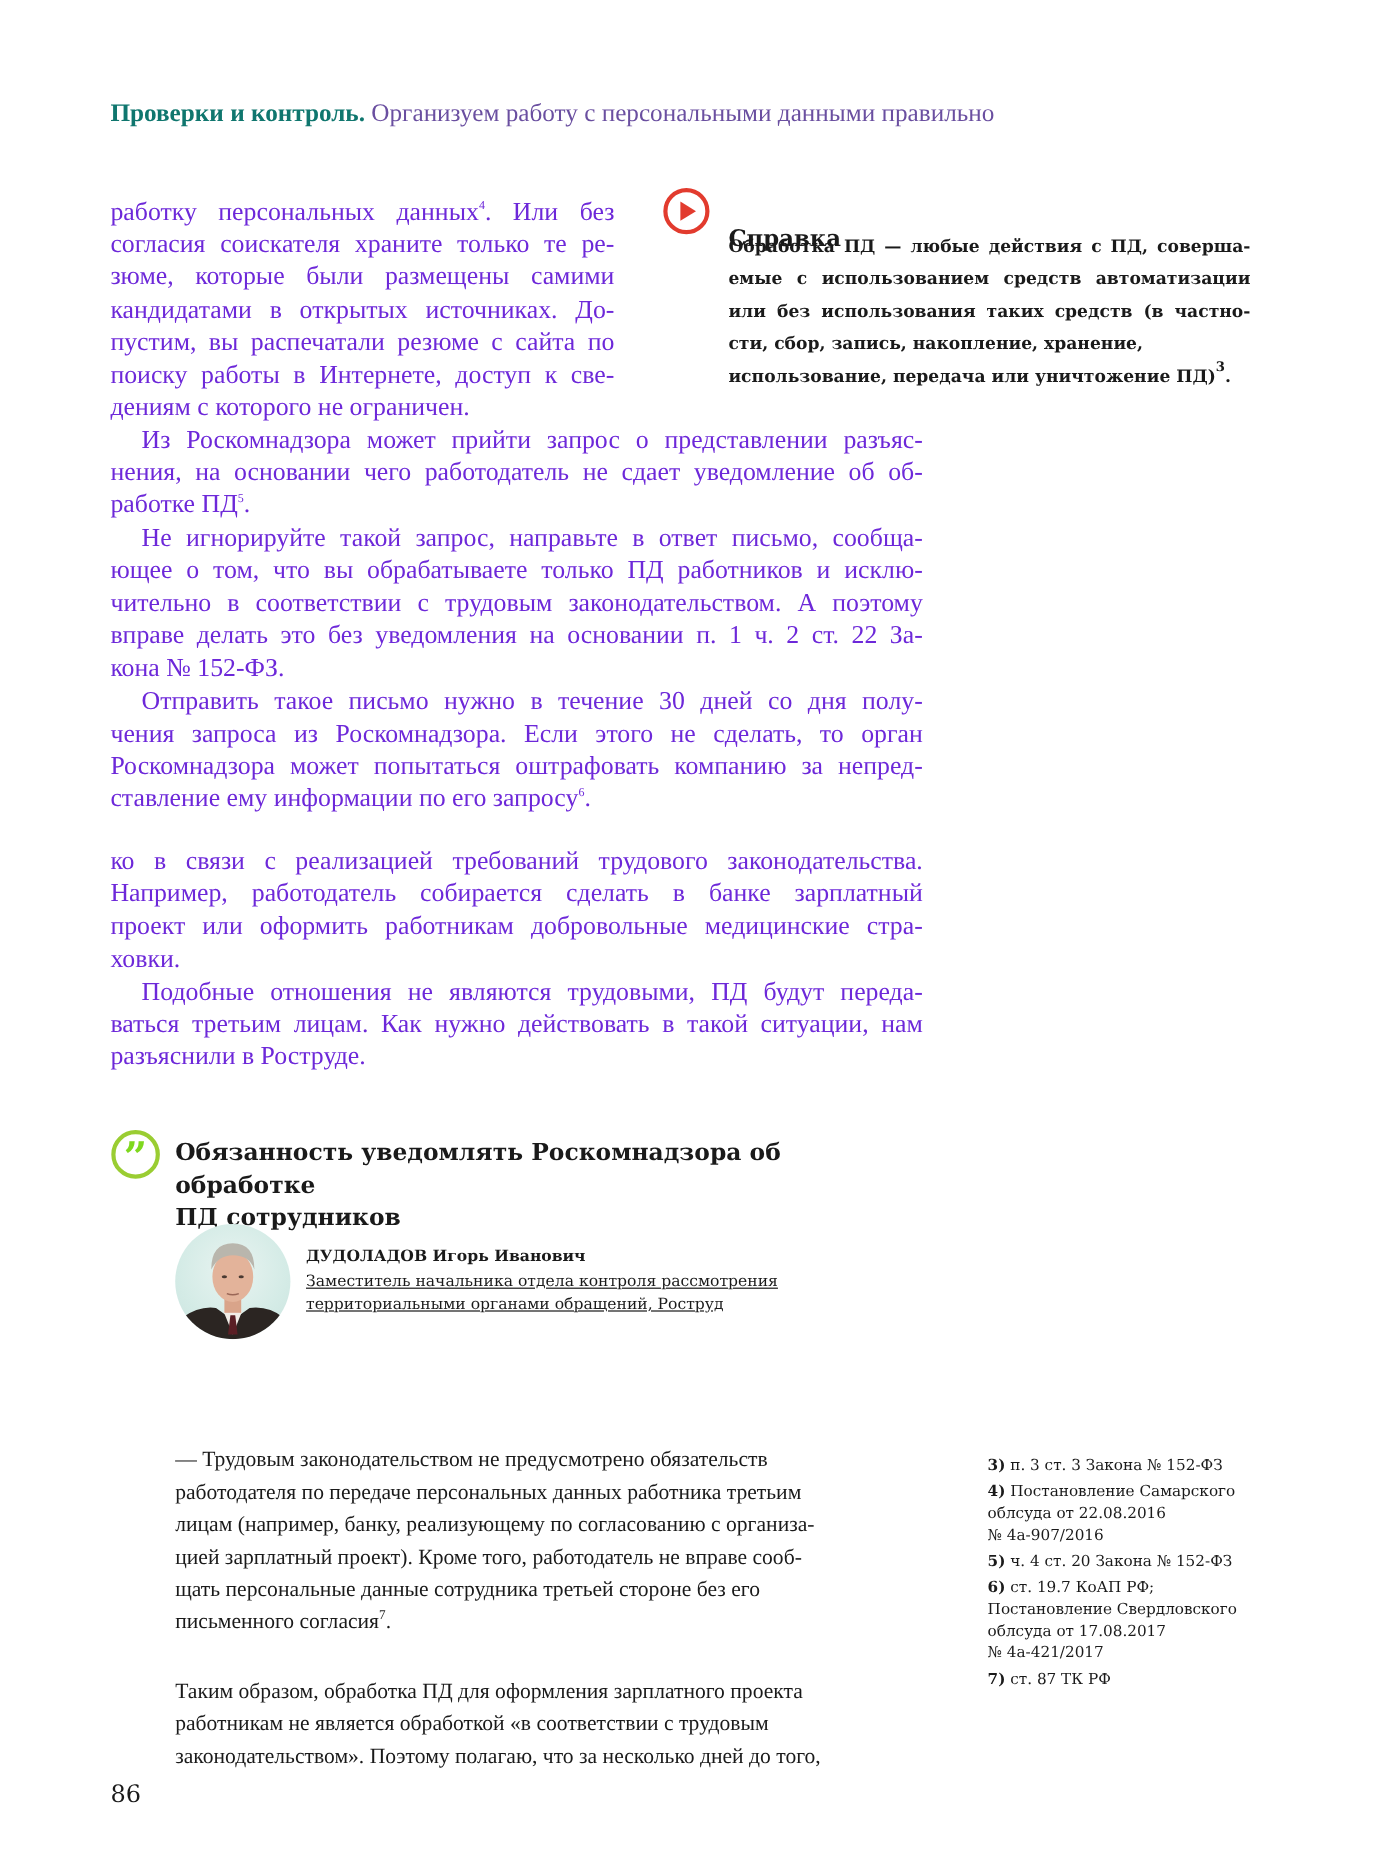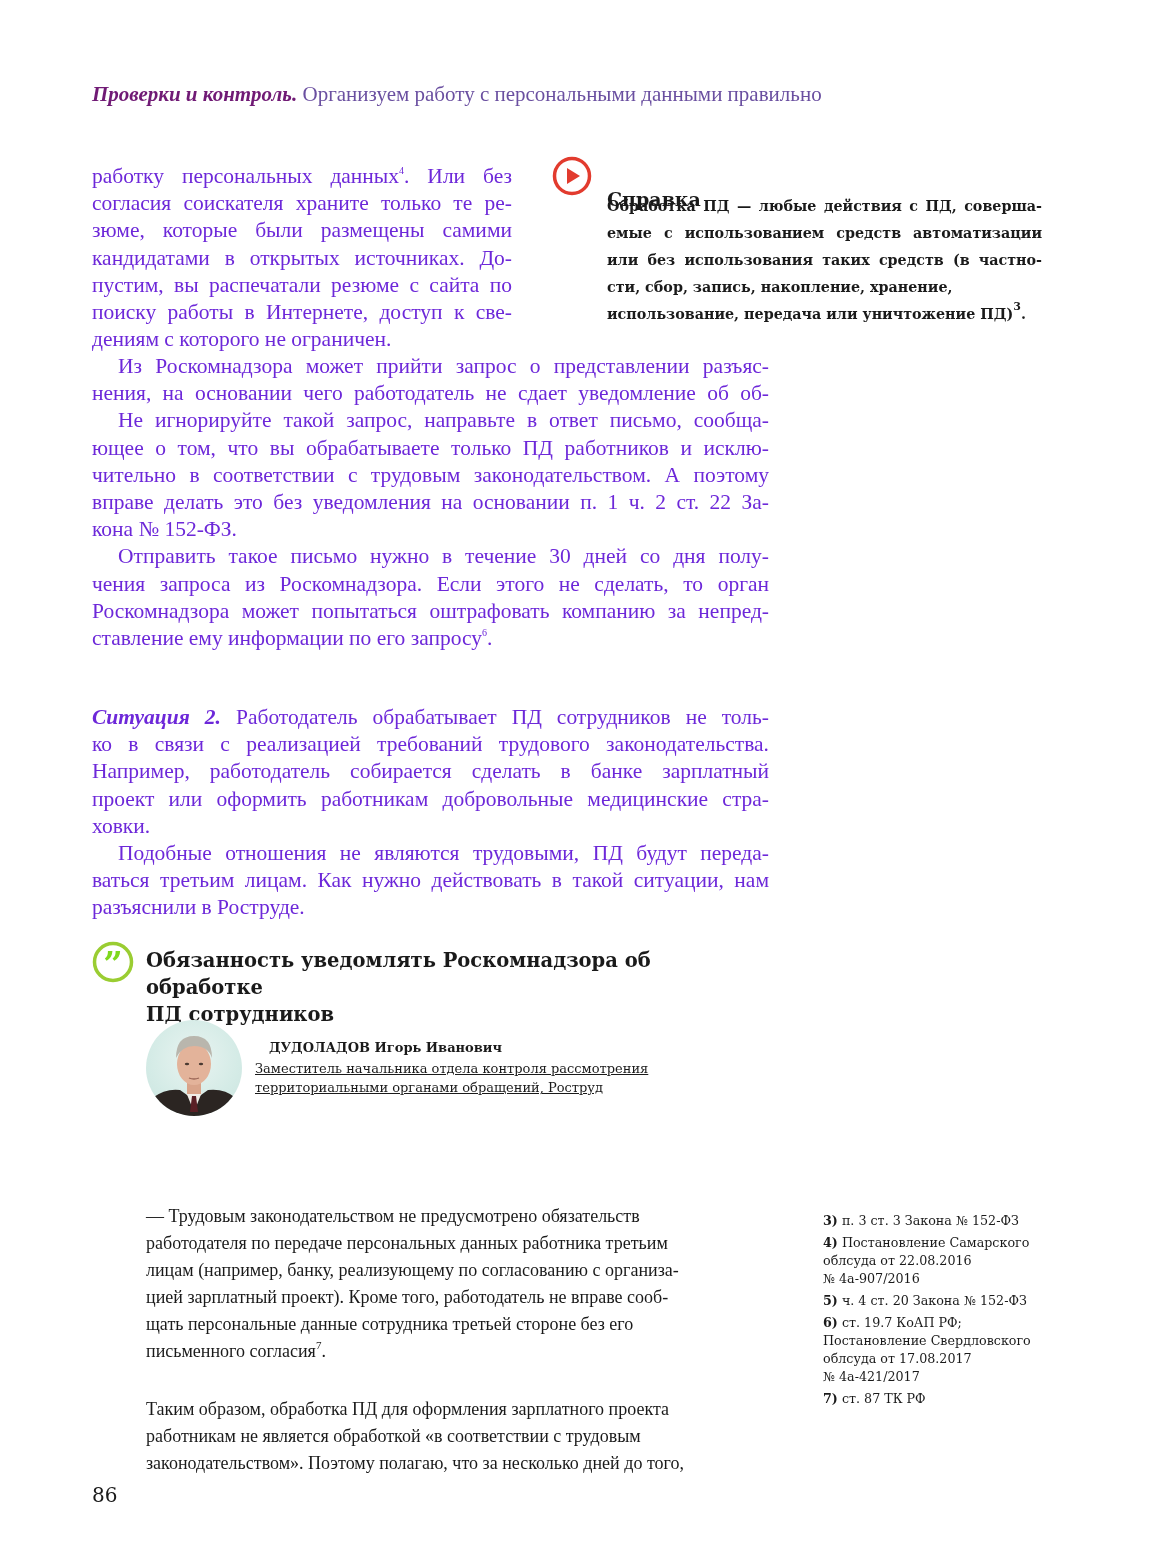--- a/index.html
+++ b/index.html
@@ -3,21 +3,21 @@
 <meta charset="utf-8">
 <style>
   html, body { margin: 0; padding: 0; background: #ffffff; }
   body { width: 1163px; height: 1559px; position: relative; overflow: hidden;
          font-family: "DejaVu Serif", "Liberation Serif", serif; color: #1a1a1a; }
   .abs { position: absolute; }
 
   
   .running-header { left: 92px; top: 82px; font-family: "Liberation Serif", serif;
     font-size: 21px; color: #6a4fa0; white-space: nowrap; }
-  .running-header b { font-weight: bold; color: #701a75; font-style: italic; }
+  .running-header b { font-weight: bold; color: #0f766e; }
 
   
   .body-text { font-family: "Liberation Serif", serif; font-size: 21.5px; line-height: 27.2px;
     color: #6d28d9; text-align: justify; }
   .body-text p { margin: 0; }
   .indent { text-indent: 26px; }
   .line { display: block; white-space: nowrap; text-align-last: justify; }
   .line.last { text-align-last: left; }
   sup.fn { font-size: 10px; vertical-align: 9px; line-height: 0; }
 
@@ -33,21 +33,21 @@
     font-size: 14.3px; line-height: 27px; }
   .ref-text .line { text-align-last: justify; }
   .ref-text .line.last { text-align-last: left; }
 
   
   .quote-icon { left: 92px; top: 941px; width: 42px; height: 42px; }
   .interview-title { left: 146px; top: 947px; width: 620px; font-family: "DejaVu Serif", serif;
     font-weight: bold; font-size: 19.5px; line-height: 27px; }
   .avatar { left: 146px; top: 1020px; width: 96px; height: 96px; border-radius: 50%; overflow: hidden;
     background: radial-gradient(circle at 50% 40%, #e9f4f1 0%, #d4ebe6 60%, #c9e3de 100%); }
-  .expert-name { left: 255px; top: 1040px; font-family: "DejaVu Serif", serif; font-weight: bold; font-size: 13px; margin-left: 14px; }
+  .expert-name { left: 255px; top: 1040px; font-family: "DejaVu Serif", serif; font-weight: bold; font-size: 13px; }
   .expert-pos { left: 255px; top: 1059px; width: 420px; font-family: "DejaVu Serif", serif; font-size: 13px; line-height: 19px; text-decoration: underline; }
 
   .interview-text { left: 146px; width: 600px; font-family: "Liberation Serif", serif; font-size: 18px;
     line-height: 27px; color: #1a1a1a; }
   .interview-text .line { text-align-last: left; }
   .it1 { top: 1156px; margin-top: 47px; }
   .it2 { top: 1396px; }
   sup.fn2 { font-size: 11px; vertical-align: 8px; line-height: 0; }
 
   
@@ -88,39 +88,39 @@
   <span class="line">емые с использованием средств автоматизации</span>
   <span class="line">или без использования таких средств (в частно-</span>
   <span class="line last">сти, сбор, запись, накопление, хранение,</span>
   <span class="line last"><span>использование, передача или уничтожение ПД)</span><sup class="fn" style="font-size:11px">3</sup><span>.</span></span>
 </div>
 
 <div class="abs body-text col-main">
   <p>
     <span class="line indent" style="padding-left:26px;text-indent:0">Из Роскомнадзора может прийти запрос о представлении разъяс-</span>
     <span class="line">нения, на основании чего работодатель не сдает уведомление об об-</span>
+    <span class="line last"><span>работке ПД</span><sup class="fn">5</sup><span>.</span></span>
   </p>
   <p>
     <span class="line" style="padding-left:26px">Не игнорируйте такой запрос, направьте в ответ письмо, сообща-</span>
     <span class="line">ющее о том, что вы обрабатываете только ПД работников и исклю-</span>
     <span class="line">чительно в соответствии с трудовым законодательством. А поэтому</span>
     <span class="line">вправе делать это без уведомления на основании п. 1 ч. 2 ст. 22 За-</span>
     <span class="line last">кона № 152-ФЗ.</span>
   </p>
   <p>
     <span class="line" style="padding-left:26px">Отправить такое письмо нужно в течение 30 дней со дня полу-</span>
     <span class="line">чения запроса из Роскомнадзора. Если этого не сделать, то орган</span>
     <span class="line">Роскомнадзора может попытаться оштрафовать компанию за непред-</span>
     <span class="line last"><span>ставление ему информации по его запросу</span><sup class="fn">6</sup><span>.</span></span>
   </p>
 </div>
 
 <div class="abs body-text situation">
   <p>
-    <span class="line"><i>Ситуация 2.</i><span> Работодатель обрабатывает ПД сотрудников не толь-</span></span>
     <span class="line">ко в связи с реализацией требований трудового законодательства.</span>
     <span class="line">Например, работодатель собирается сделать в банке зарплатный</span>
     <span class="line">проект или оформить работникам добровольные медицинские стра-</span>
     <span class="line last">ховки.</span>
   </p>
   <p>
     <span class="line" style="padding-left:26px">Подобные отношения не являются трудовыми, ПД будут переда-</span>
     <span class="line">ваться третьим лицам. Как нужно действовать в такой ситуации, нам</span>
     <span class="line last">разъяснили в Роструде.</span>
   </p>

